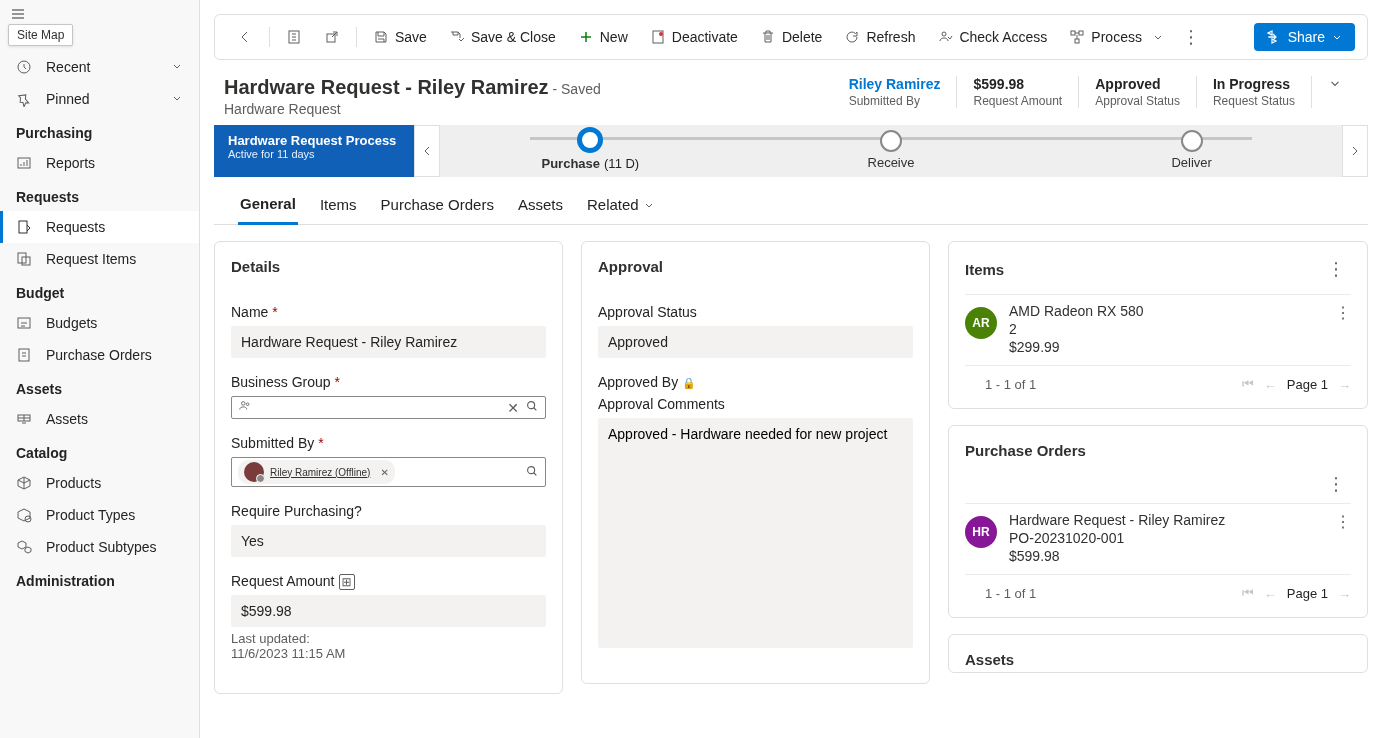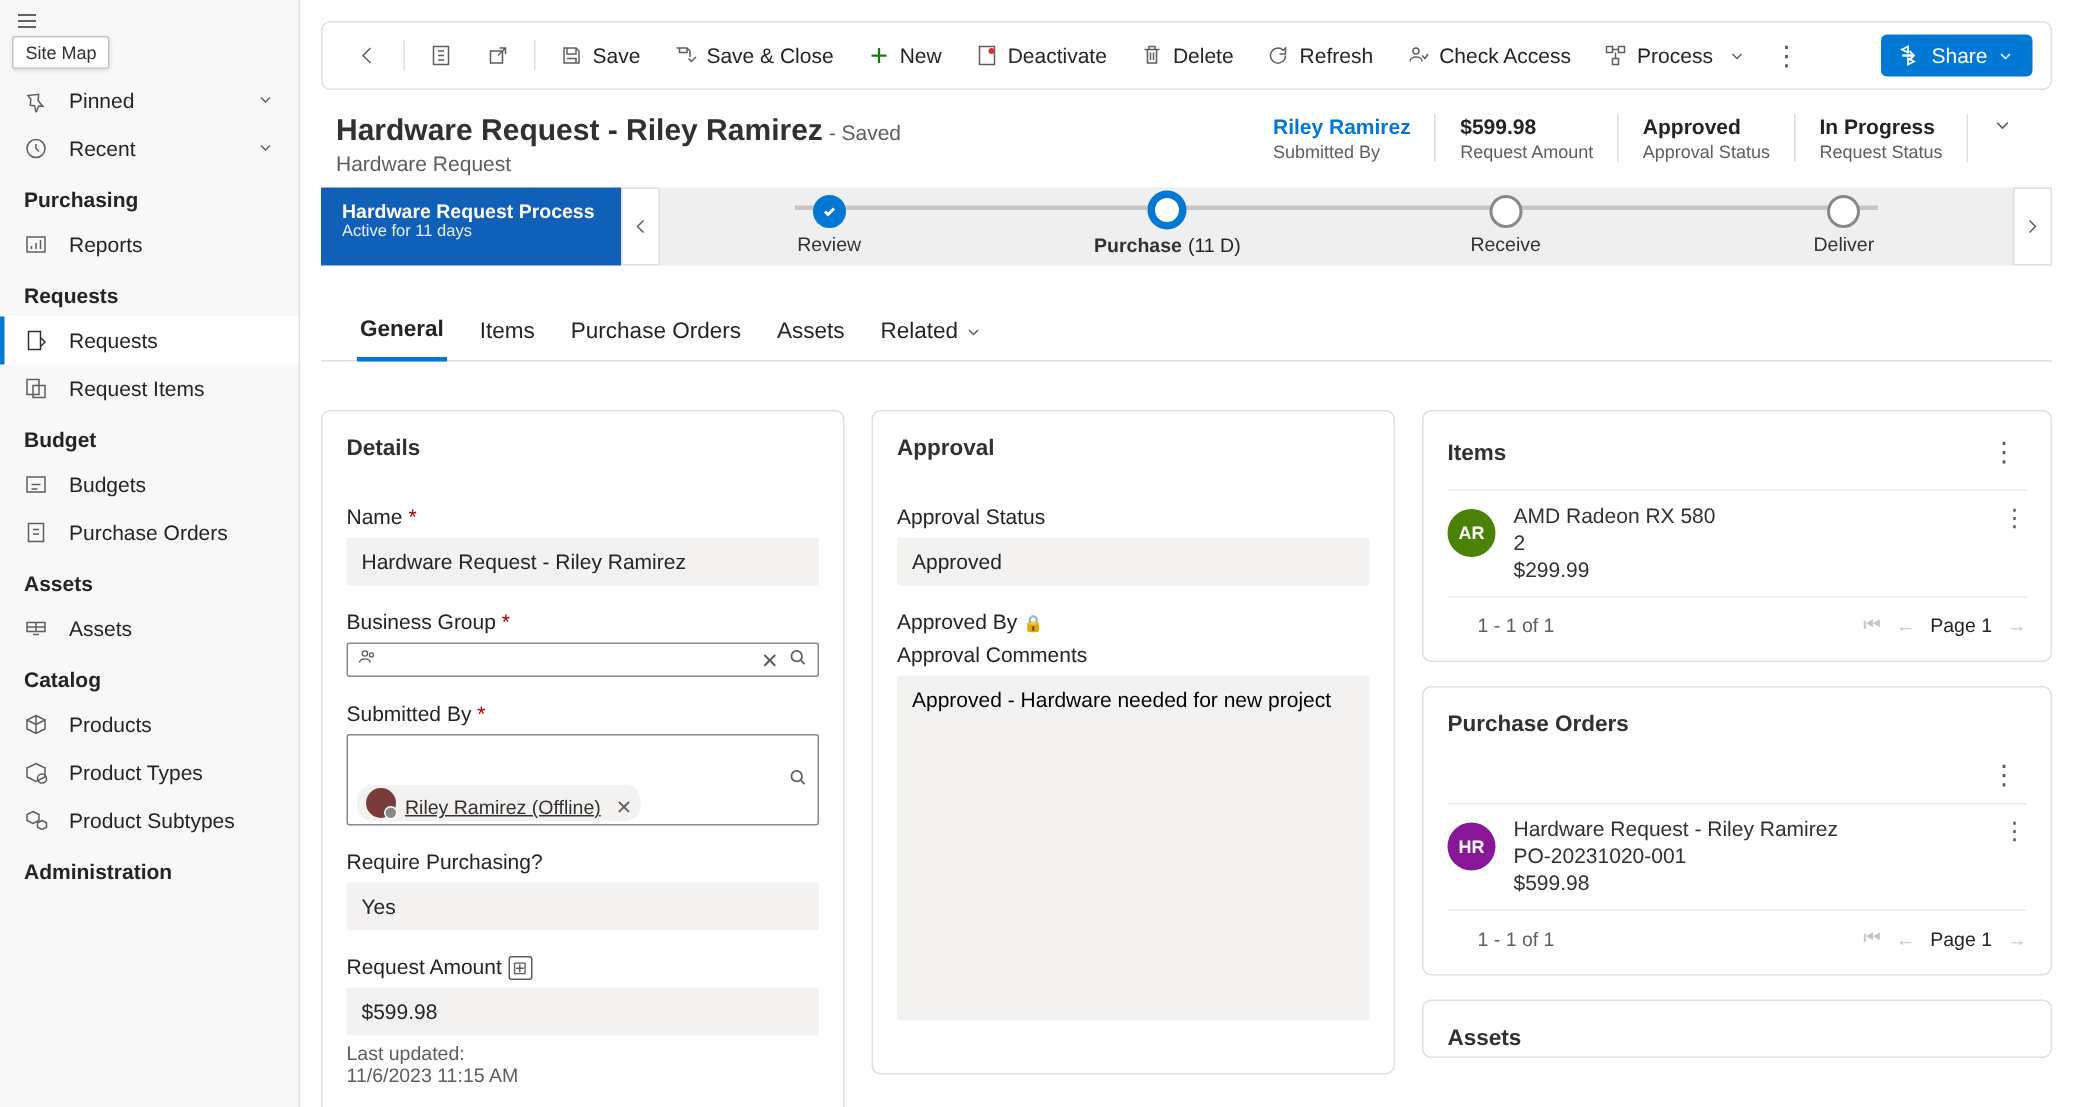--- a/index.html
+++ b/index.html
@@ -39,33 +39,33 @@
 .process-stages { flex: 1; background: #efefef; display: flex; align-items: center; justify-content: space-around; position: relative; padding-top: 4px; padding-bottom: 6px; }
 .process-line { position: absolute; top: 12px; left: 10%; right: 10%; height: 3px; background: #c8c6c4; }
 .stage { position: relative; text-align: center; z-index: 1; flex: 1; }
 .stage-circle { width: 22px; height: 22px; border-radius: 50%; margin: 0 auto 2px; background: #fff; border: 2px solid #8a8886; display: flex; align-items: center; justify-content: center; }
 .stage-circle.done { background: #0078d4; border-color: #0078d4; color: #fff; }
 .stage-circle.active { border: 5px solid #0078d4; background: #fff; width: 26px; height: 26px; margin-top: -2px; }
 .stage-circle.done svg { stroke: #fff; }
 .stage-label { font-size: 13px; }
 .stage-label.active { font-weight: 600; }
 .stage-sub { font-size: 13px; color: #242424; margin-left: 4px; }
-.tabs { display: flex; gap: 20px; padding: 12px 24px 0; border-bottom: 1px solid #e1dfdd; margin: 16px 14px; }
+.tabs { display: flex; gap: 20px; padding: 12px 24px 0; border-bottom: 1px solid #e1dfdd; margin: 0 14px; }
 .tab { padding: 6px 2px 10px; font-size: 15px; cursor: pointer; color: #242424; display: flex; align-items: center; gap: 4px; }
 .tab.active { font-weight: 600; border-bottom: 3px solid #0078d4; margin-bottom: -1px; }
 .content { display: flex; gap: 18px; padding: 16px 14px; overflow-y: auto; flex: 1; }
 .col { flex: 1; }
 .card { border: 1px solid #e1dfdd; border-radius: 6px; padding: 16px; background: #fff; margin-bottom: 16px; }
 .card h3 { font-size: 15px; font-weight: 600; margin-bottom: 29px; }
 .field { margin-bottom: 16px; }
 .field-label { font-size: 14px; color: #242424; margin-bottom: 6px; display: block; }
 .req { color: #a80000; }
 .field-input { width: 100%; background: #f3f2f1; border: none; padding: 8px 10px; font-size: 14px; color: #242424; border-radius: 2px; }
 .field-lookup { display: flex; align-items: center; background: #fff; border: 1px solid #8a8886; padding: 2px 6px; border-radius: 2px; gap: 6px; position: relative; }
-.lookup-chip { display: flex; align-items: flex-end; gap: 6px; background: #f3f2f1; padding: 2px 6px; border-radius: 10px; font-size: 13px; margin-top: 31px; }
+.lookup-chip { display: flex; align-items: center; gap: 6px; background: #f3f2f1; padding: 2px 6px; border-radius: 10px; font-size: 10px; }
 .lookup-search { margin-left: auto; color: #605e5c; cursor: pointer; }
 .avatar-sm { width: 20px; height: 20px; border-radius: 50%; background: #7a3b3b; display: inline-block; position: relative; }
 .avatar-sm::after { content: ''; position: absolute; bottom: -1px; right: -1px; width: 7px; height: 7px; border-radius: 50%; background: #8a8886; border: 1px solid #fff; }
 .textarea { width: 100%; background: #f3f2f1; border: none; padding: 8px 10px; font-size: 14px; min-height: 230px; resize: none; border-radius: 2px; font-family: inherit; }
 .timestamp { font-size: 13px; color: #605e5c; margin-top: 4px; }
 .right-col { width: 420px; }
 .list-card { border: 1px solid #e1dfdd; border-radius: 6px; padding: 16px; margin-bottom: 16px; }
 .list-card .list-header { display: flex; justify-content: space-between; align-items: center; margin-bottom: 14px; }
 .list-card h3 { font-size: 15px; font-weight: 600; }
 .list-row { display: flex; gap: 12px; align-items: flex-start; padding: 8px 0; border-top: 1px solid #edebe9; }
@@ -91,40 +91,40 @@
       <svg class="icon-svg" viewBox="0 0 16 16" stroke="#323130" stroke-width="1">
           <line x1="2" y1="4" x2="14" y2="4"></line>
           <line x1="2" y1="8" x2="14" y2="8"></line>
           <line x1="2" y1="12" x2="14" y2="12"></line>
         </svg>
     </div>
     <div style="height: 20px;"></div>
     <div class="side-item">
       <span class="icon">
           <svg viewBox="0 0 16 16" fill="none" stroke="#605e5c" stroke-width="1">
+            <circle cx="8" cy="8" r="6"></circle>
+            <path d="M8 5v3l2 2"></path>
+          </svg>
+        </span>
+      <span>Recent</span>
+      <span class="chev"><svg width="12" height="12" viewBox="0 0 12 12" fill="none" stroke="#605e5c" stroke-width="1">
+            <path d="M3 5l3 3 3-3"></path>
+          </svg></span>
+    </div>
+    <div class="side-item">
+      <span class="icon">
+          <svg viewBox="0 0 16 16" fill="none" stroke="#605e5c" stroke-width="1">
             <path d="M6 2l6 4-3 3v5l-2-2-4 2 2-4-2-2 3-3z" transform="rotate(-40 8 8)"></path>
           </svg>
         </span>
       <span>Pinned</span>
       <span class="chev"><svg width="12" height="12" viewBox="0 0 12 12" fill="none" stroke="#605e5c" stroke-width="1">
             <path d="M3 5l3 3 3-3"></path>
           </svg></span>
     </div>
-    <div class="side-item">
-      <span class="icon">
-          <svg viewBox="0 0 16 16" fill="none" stroke="#605e5c" stroke-width="1">
-            <circle cx="8" cy="8" r="6"></circle>
-            <path d="M8 5v3l2 2"></path>
-          </svg>
-        </span>
-      <span>Recent</span>
-      <span class="chev"><svg width="12" height="12" viewBox="0 0 12 12" fill="none" stroke="#605e5c" stroke-width="1">
-            <path d="M3 5l3 3 3-3"></path>
-          </svg></span>
-    </div>
 
     <div class="side-header">Purchasing</div>
     <div class="side-item">
       <span class="icon">
           <svg viewBox="0 0 16 16" fill="none" stroke="#605e5c" stroke-width="1">
             <rect x="2" y="3" width="12" height="10"></rect>
             <path d="M5 9v2M8 7v4M11 5v6"></path>
           </svg>
         </span>
       <span>Reports</span>
@@ -363,28 +363,20 @@
         <div class="pt">Hardware Request Process</div>
         <div class="ps">Active for 11 days</div>
       </div>
       <div class="process-arrow">
           <svg width="12" height="12" viewBox="0 0 12 12" fill="none" stroke="#605e5c" stroke-width="1">
             <path d="M8 2L4 6l4 4"></path>
           </svg>
         </div>
       <div class="process-stages">
         <div class="process-line"></div>
-        <div class="stage">
-          <div class="stage-circle done">
-              <svg width="12" height="12" viewBox="0 0 12 12" fill="none" stroke="#fff" stroke-width="2">
-                <path d="M3 6l2 2 4-4"></path>
-              </svg>
-            </div>
-          <span class="stage-label">Review</span>
-        </div>
         <div class="stage">
           <div class="stage-circle active"></div>
           <span class="stage-label active">Purchase</span><span class="stage-sub">(11 D)</span>
         </div>
         <div class="stage">
           <div class="stage-circle"></div>
           <span class="stage-label">Receive</span>
         </div>
         <div class="stage">
           <div class="stage-circle"></div>

